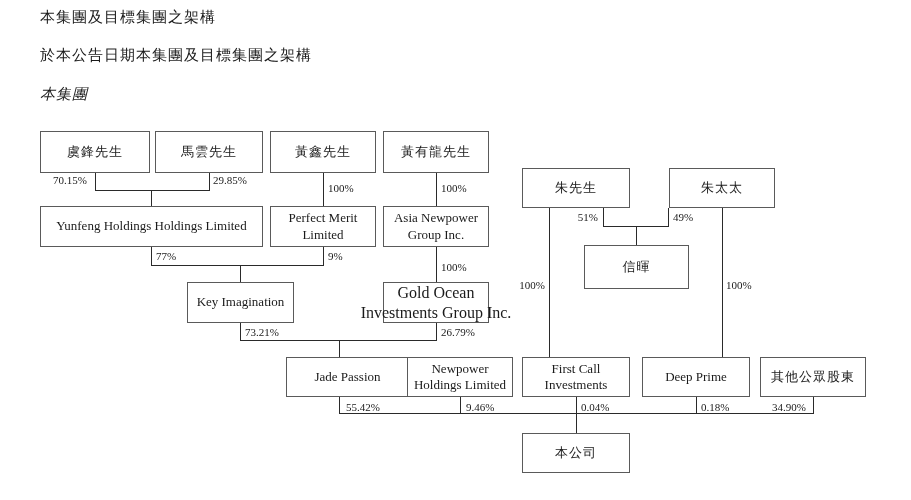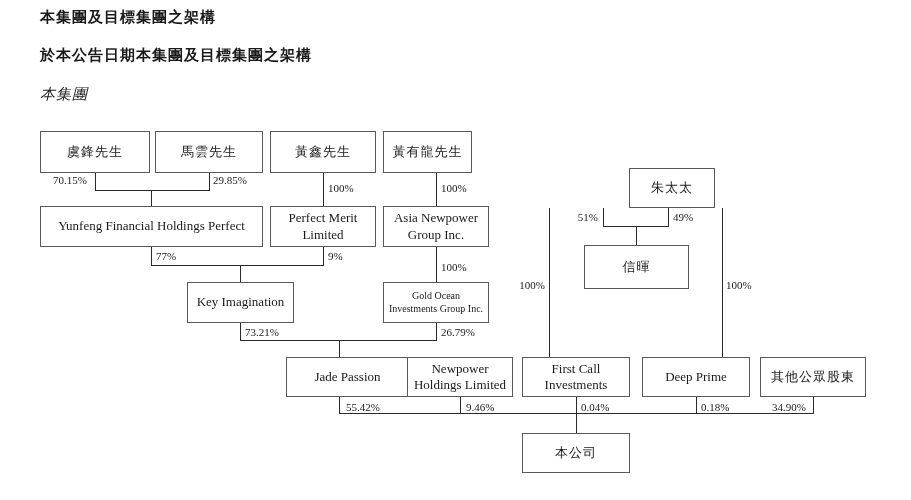--- a/index.html
+++ b/index.html
@@ -6,21 +6,21 @@
   #canvas{
     position:relative;
     width:911px;height:500px;
     background:#fff;
     font-family:"Liberation Serif", serif;
     color:#1a1a1a;
     overflow:hidden;
   }
   .heading{
     position:absolute;left:40px;
-    font-weight:bold;font-size:15px;letter-spacing:1px;
+    font-weight:normal;font-size:15px;letter-spacing:1px;
     white-space:nowrap;
   }
   .heading.italic{font-weight:normal;font-style:italic;letter-spacing:1px;}
   .node{
     position:absolute;
     border:1px solid #5a5a5a;
     background:#fff;
     display:flex;flex-direction:column;
     align-items:center;justify-content:center;
     text-align:right;
@@ -85,45 +85,48 @@
 
   <div class="node zh" style="left:40px;top:131px;width:110px;height:42px">
     <span>虞鋒先生</span>
   </div>
   <div class="node zh" style="left:155px;top:131px;width:108px;height:42px">
     <span>馬雲先生</span>
   </div>
   <div class="node zh" style="left:270px;top:131px;width:106px;height:42px">
     <span>黃鑫先生</span>
   </div>
-  <div class="node zh" style="left:383px;top:131px;width:89px;height:42px">
+  <div class="node zh" style="left:383px;top:131px;width:106px;height:42px">
     <span>黃有龍先生</span>
   </div>
 
   <div class="node" style="left:40px;top:206px;width:223px;height:41px">
-    <span>Yunfeng Financial Holdings Perfect</span>
+    <span>Yunfeng Holdings Holdings Limited</span>
   </div>
   <div class="node" style="left:270px;top:206px;width:106px;height:41px">
     <span>Perfect Merit</span>
     <span>Limited</span>
   </div>
   <div class="node" style="left:187px;top:282px;width:107px;height:41px">
     <span>Key Imagination</span>
   </div>
 
   <div class="node" style="left:383px;top:206px;width:106px;height:41px">
     <span>Asia Newpower</span>
     <span>Group Inc.</span>
   </div>
-  <div class="node" style="left:383px;top:282px;width:106px;height:41px;font-size:10px">
+  <div class="node" style="left:383px;top:282px;width:106px;height:41px;font-size:16px">
     <span>Gold Ocean</span>
     <span>Investments Group Inc.</span>
   </div>
 
-  <div class="node zh" style="left:629px;top:168px;width:86px;height:40px">
+  <div class="node zh" style="left:522px;top:168px;width:108px;height:40px">
+    <span>朱先生</span>
+  </div>
+  <div class="node zh" style="left:669px;top:168px;width:106px;height:40px">
     <span>朱太太</span>
   </div>
   <div class="node zh" style="left:584px;top:245px;width:105px;height:44px">
     <span>信暉</span>
   </div>
 
   <div class="node" style="left:286px;top:357px;width:123px;height:40px">
     <span>Jade Passion</span>
   </div>
   <div class="node" style="left:407px;top:357px;width:106px;height:40px">

